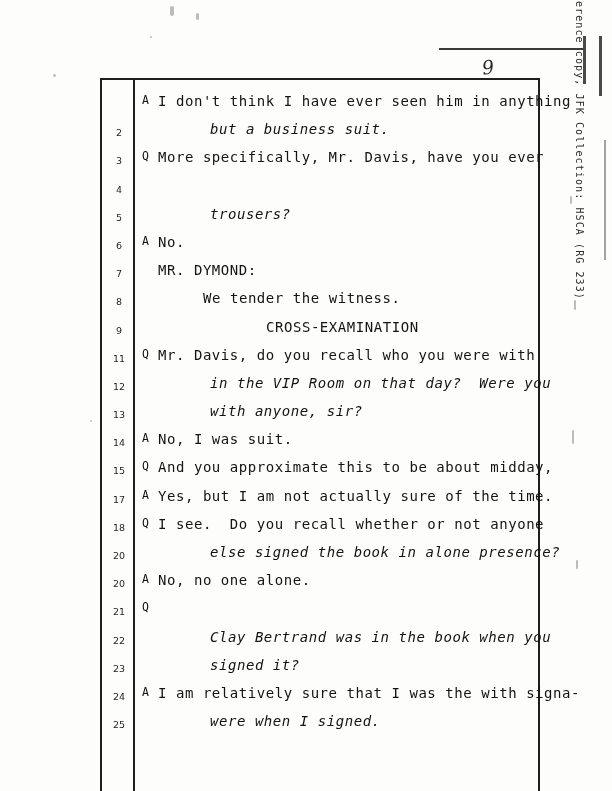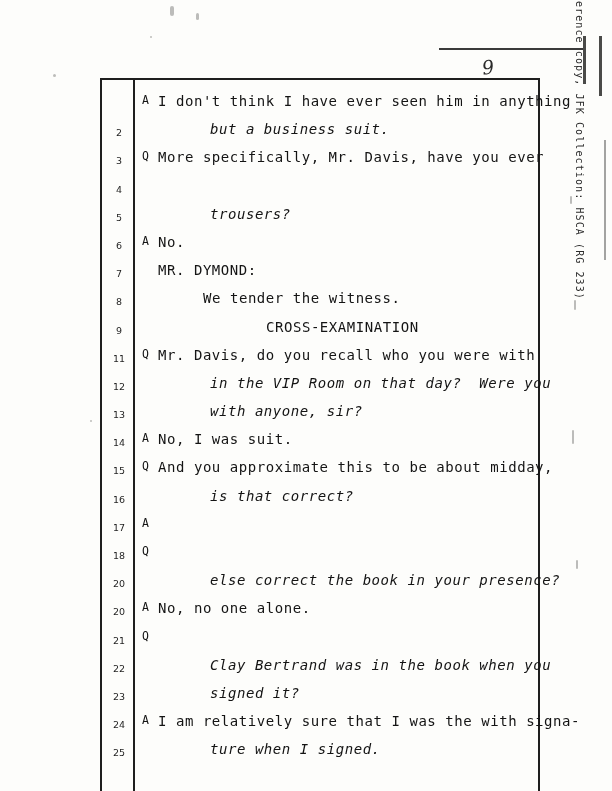--- a/index.html
+++ b/index.html
@@ -223,36 +223,33 @@
         <span class="lnum">14</span>
         <span class="spk">A</span>
         <span class="txt i0">No, I was suit.</span>
       </div>
       <div class="line">
         <span class="lnum">15</span>
         <span class="spk">Q</span>
         <span class="txt i0">And you approximate this to be about midday,</span>
       </div>
       <div class="line">
-        <span class="lnum">16</span>
-        <span class="spk"></span>
-        <span class="txt i2">is that correct?</span>
-      </div>
-      <div class="line">
         <span class="lnum">17</span>
         <span class="spk">A</span>
+        <span class="txt i0">Yes, but I am not actually sure of the time.</span>
       </div>
       <div class="line">
         <span class="lnum">18</span>
         <span class="spk">Q</span>
+        <span class="txt i0">I see.  Do you recall whether or not anyone</span>
       </div>
       <div class="line">
         <span class="lnum">20</span>
         <span class="spk"></span>
-        <span class="txt i2">else correct the book in your presence?</span>
+        <span class="txt i2">else signed the book in alone presence?</span>
       </div>
       <div class="line">
         <span class="lnum">20</span>
         <span class="spk">A</span>
         <span class="txt i0">No, no one alone.</span>
       </div>
       <div class="line">
         <span class="lnum">21</span>
         <span class="spk">Q</span>
       </div>
@@ -267,18 +264,18 @@
         <span class="txt i2">signed it?</span>
       </div>
       <div class="line">
         <span class="lnum">24</span>
         <span class="spk">A</span>
         <span class="txt i0">I am relatively sure that I was the with signa-</span>
       </div>
       <div class="line">
         <span class="lnum">25</span>
         <span class="spk"></span>
-        <span class="txt i2">ture when I signed.</span>
+        <span class="txt i2">were when I signed.</span>
       </div>
     </div>
 
   <div class="vstamp">Reference copy, JFK Collection: HSCA (RG 233)</div>
 </div>
 
 </body></html>

